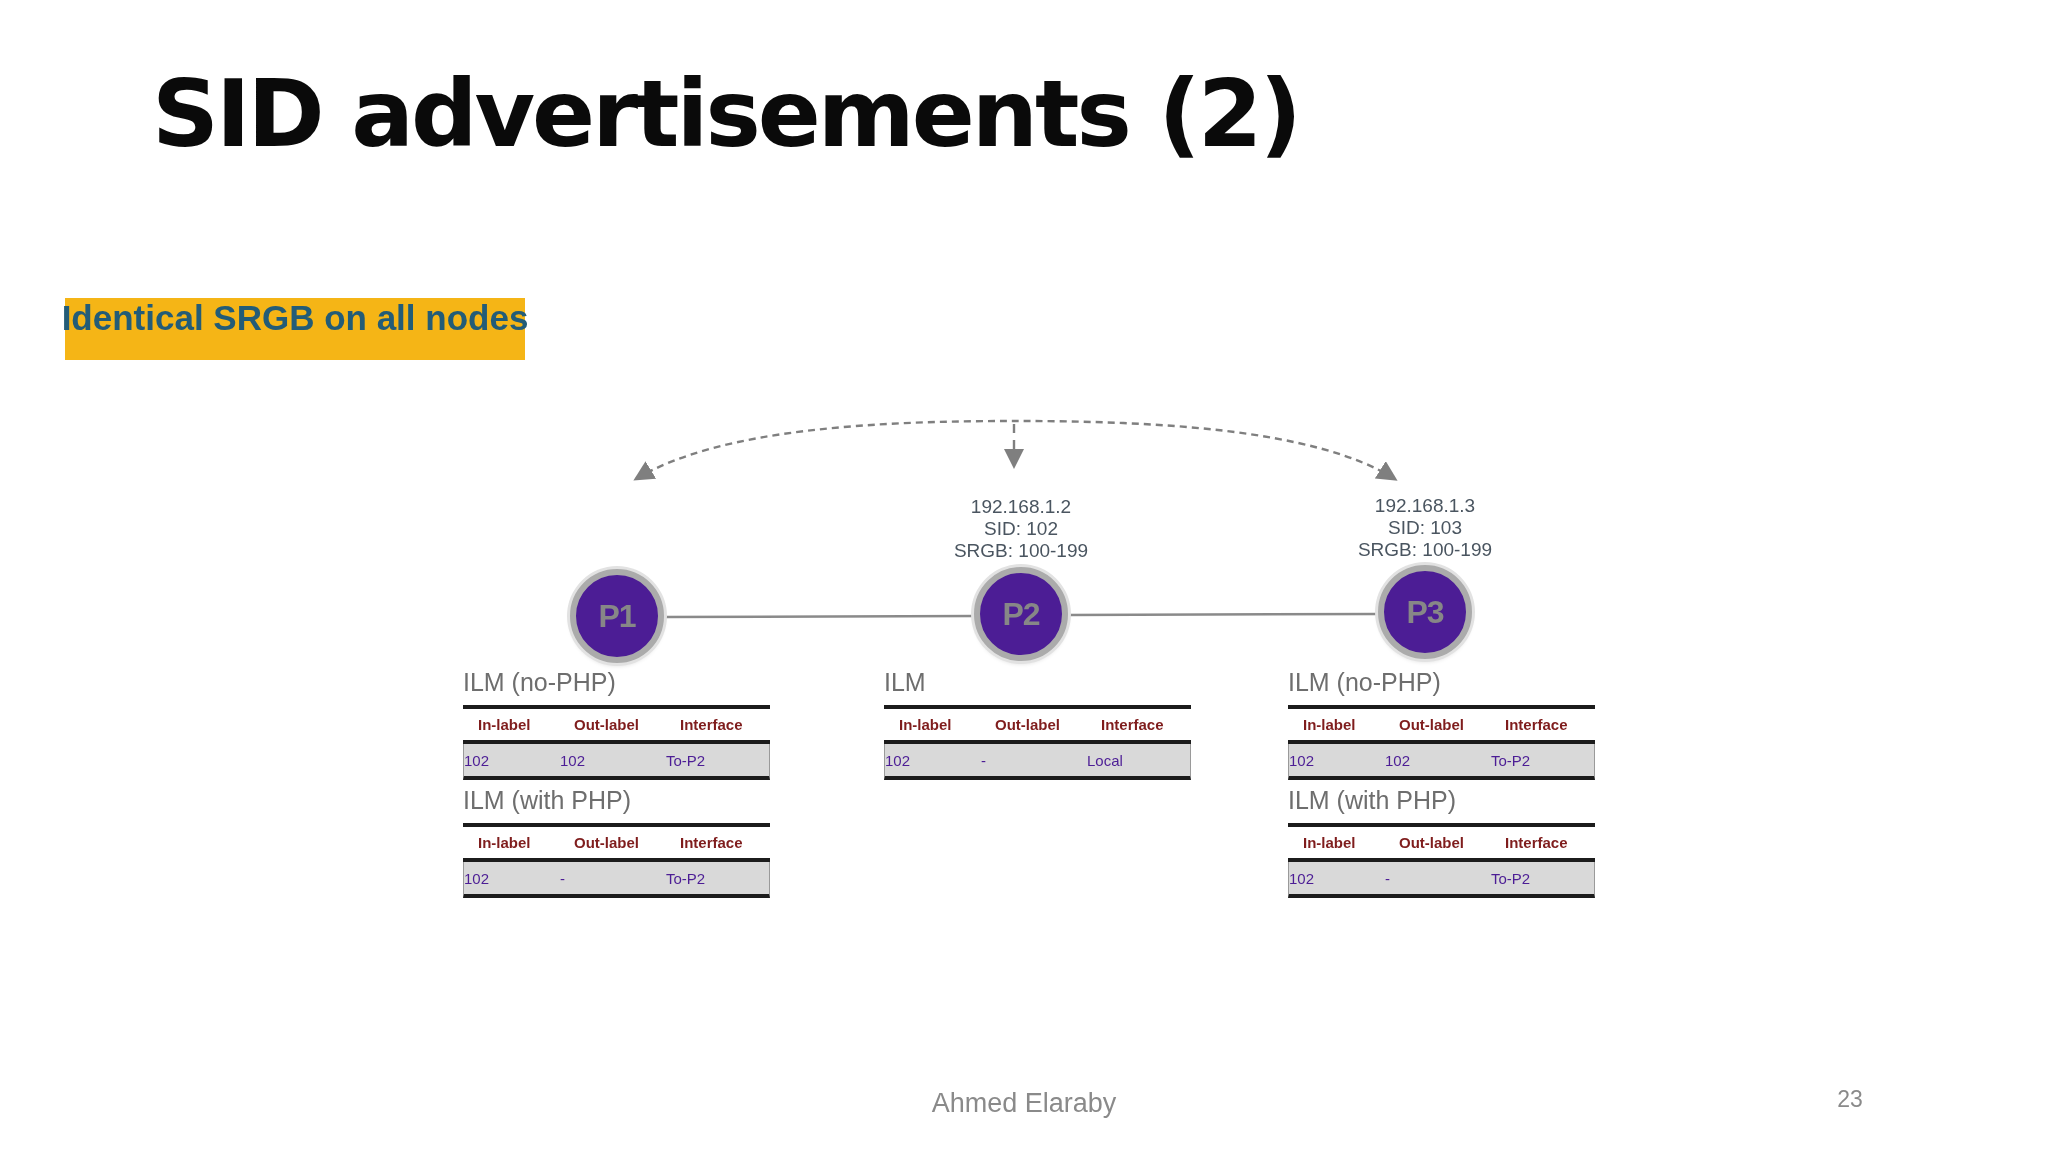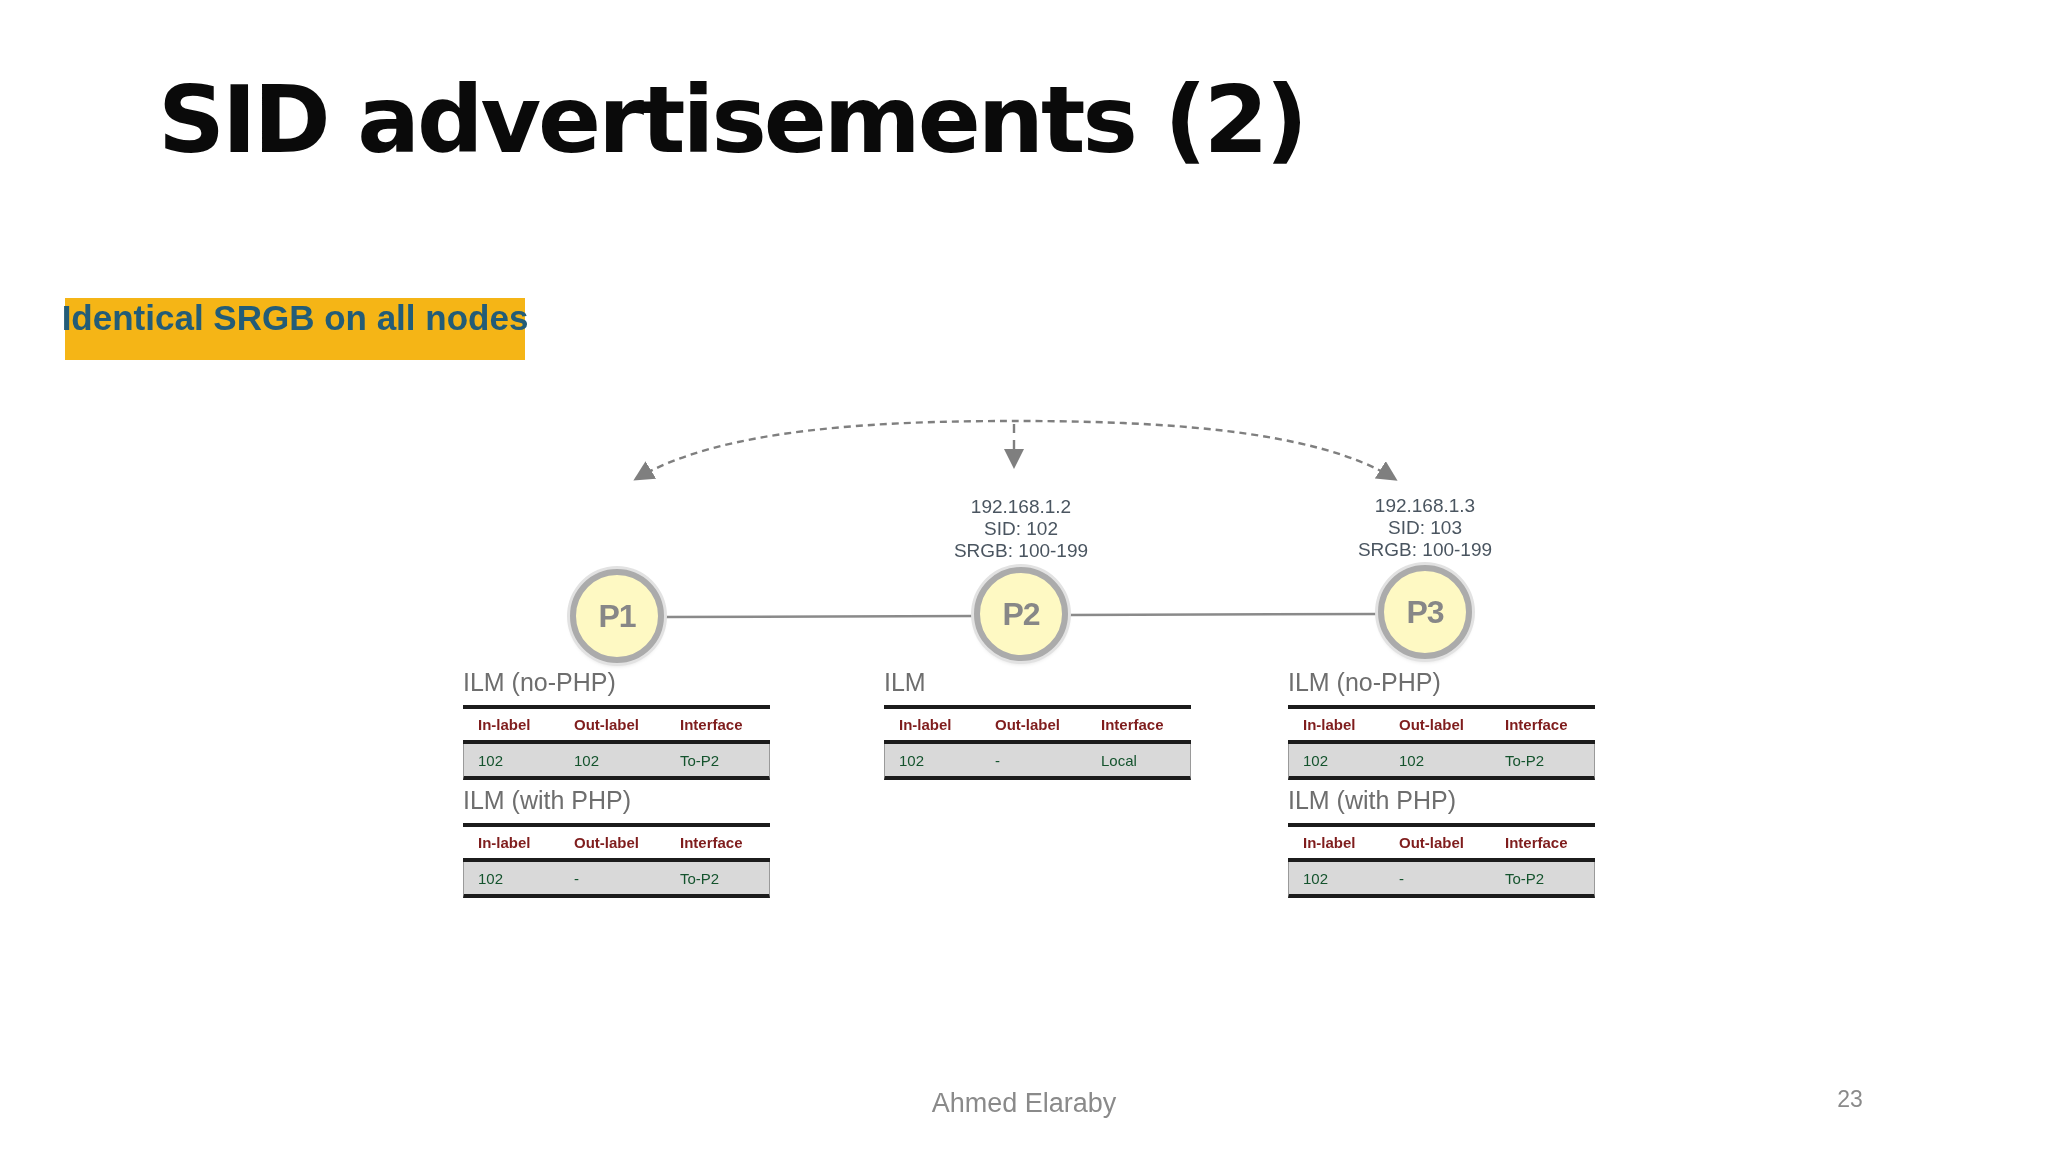--- a/index.html
+++ b/index.html
@@ -5,21 +5,21 @@
   html,body{margin:0;padding:0;background:#ffffff;}
   .slide{
     position:relative;
     width:2048px;height:1152px;
     background:#ffffff;
     overflow:hidden;
     font-family:"Liberation Sans", sans-serif;
   }
   .title{
     position:absolute;left:150px;top:58px;
-    margin:8px;
+    margin:2px;
     font-family:"DejaVu Sans", sans-serif;
     font-size:93px;font-weight:900;letter-spacing:-3px;
     color:#0a0a0a;white-space:nowrap;
   }
   .callout{
     position:absolute;left:65px;top:298px;width:460px;height:62px;
     background:#F5B516;
     display:flex;align-items:flex-start;justify-content:center;
   }
   .callout span{
@@ -30,21 +30,21 @@
     text-align:center;
     font-style:italic;font-size:24px;line-height:30px;color:#6b6b6b;
   }
   .connectors{position:absolute;left:0;top:0;width:2048px;height:1152px;pointer-events:none;}
   .node-info{
     position:absolute;width:220px;text-align:center;
     font-size:19px;line-height:22px;color:#4a5560;
   }
   .node-circle{
     position:absolute;width:82px;height:82px;border-radius:50%;
-    background:#fef9c3;border:6px solid #ababab;
+    background:#4c1d95;border:6px solid #ababab;
     box-shadow:0 0 0 3px #e2e2e2, 0 3px 4px rgba(0,0,0,0.12);
     display:flex;align-items:center;justify-content:center;
   }
   .node-circle span{
     font-size:32px;font-weight:bold;color:#878787;letter-spacing:-1px;
   }
   .ilm-group{position:absolute;width:307px;}
   .ilm-title{
     font-size:25px;color:#6e6e6e;margin-bottom:8px;white-space:nowrap;
   }
@@ -58,21 +58,21 @@
     font-size:15px;font-weight:bold;color:#7f1d1d;padding-left:15px;white-space:nowrap;
   }
   .ilm-row{
     display:grid;grid-template-columns:96px 106px 105px;
     background:#d9d9d9;
     border-bottom:4px solid #1c1c1c;
     border-left:1px solid #9a9a9a;border-right:1px solid #9a9a9a;
     height:36px;align-items:center;box-sizing:border-box;
   }
   .ilm-row span{
-    font-size:15px;color:#14532d;padding-left:14px;white-space:nowrap;
+    font-size:15px;color:#4c1d95;white-space:nowrap;
   }
   .footer-author{
     position:absolute;left:0;top:1088px;width:2048px;text-align:center;
     font-size:27px;color:#8a8a8a;
   }
   .page-number{
     position:absolute;left:1800px;top:1086px;width:100px;text-align:center;
     font-size:23px;color:#8a8a8a;
   }
 </style>

